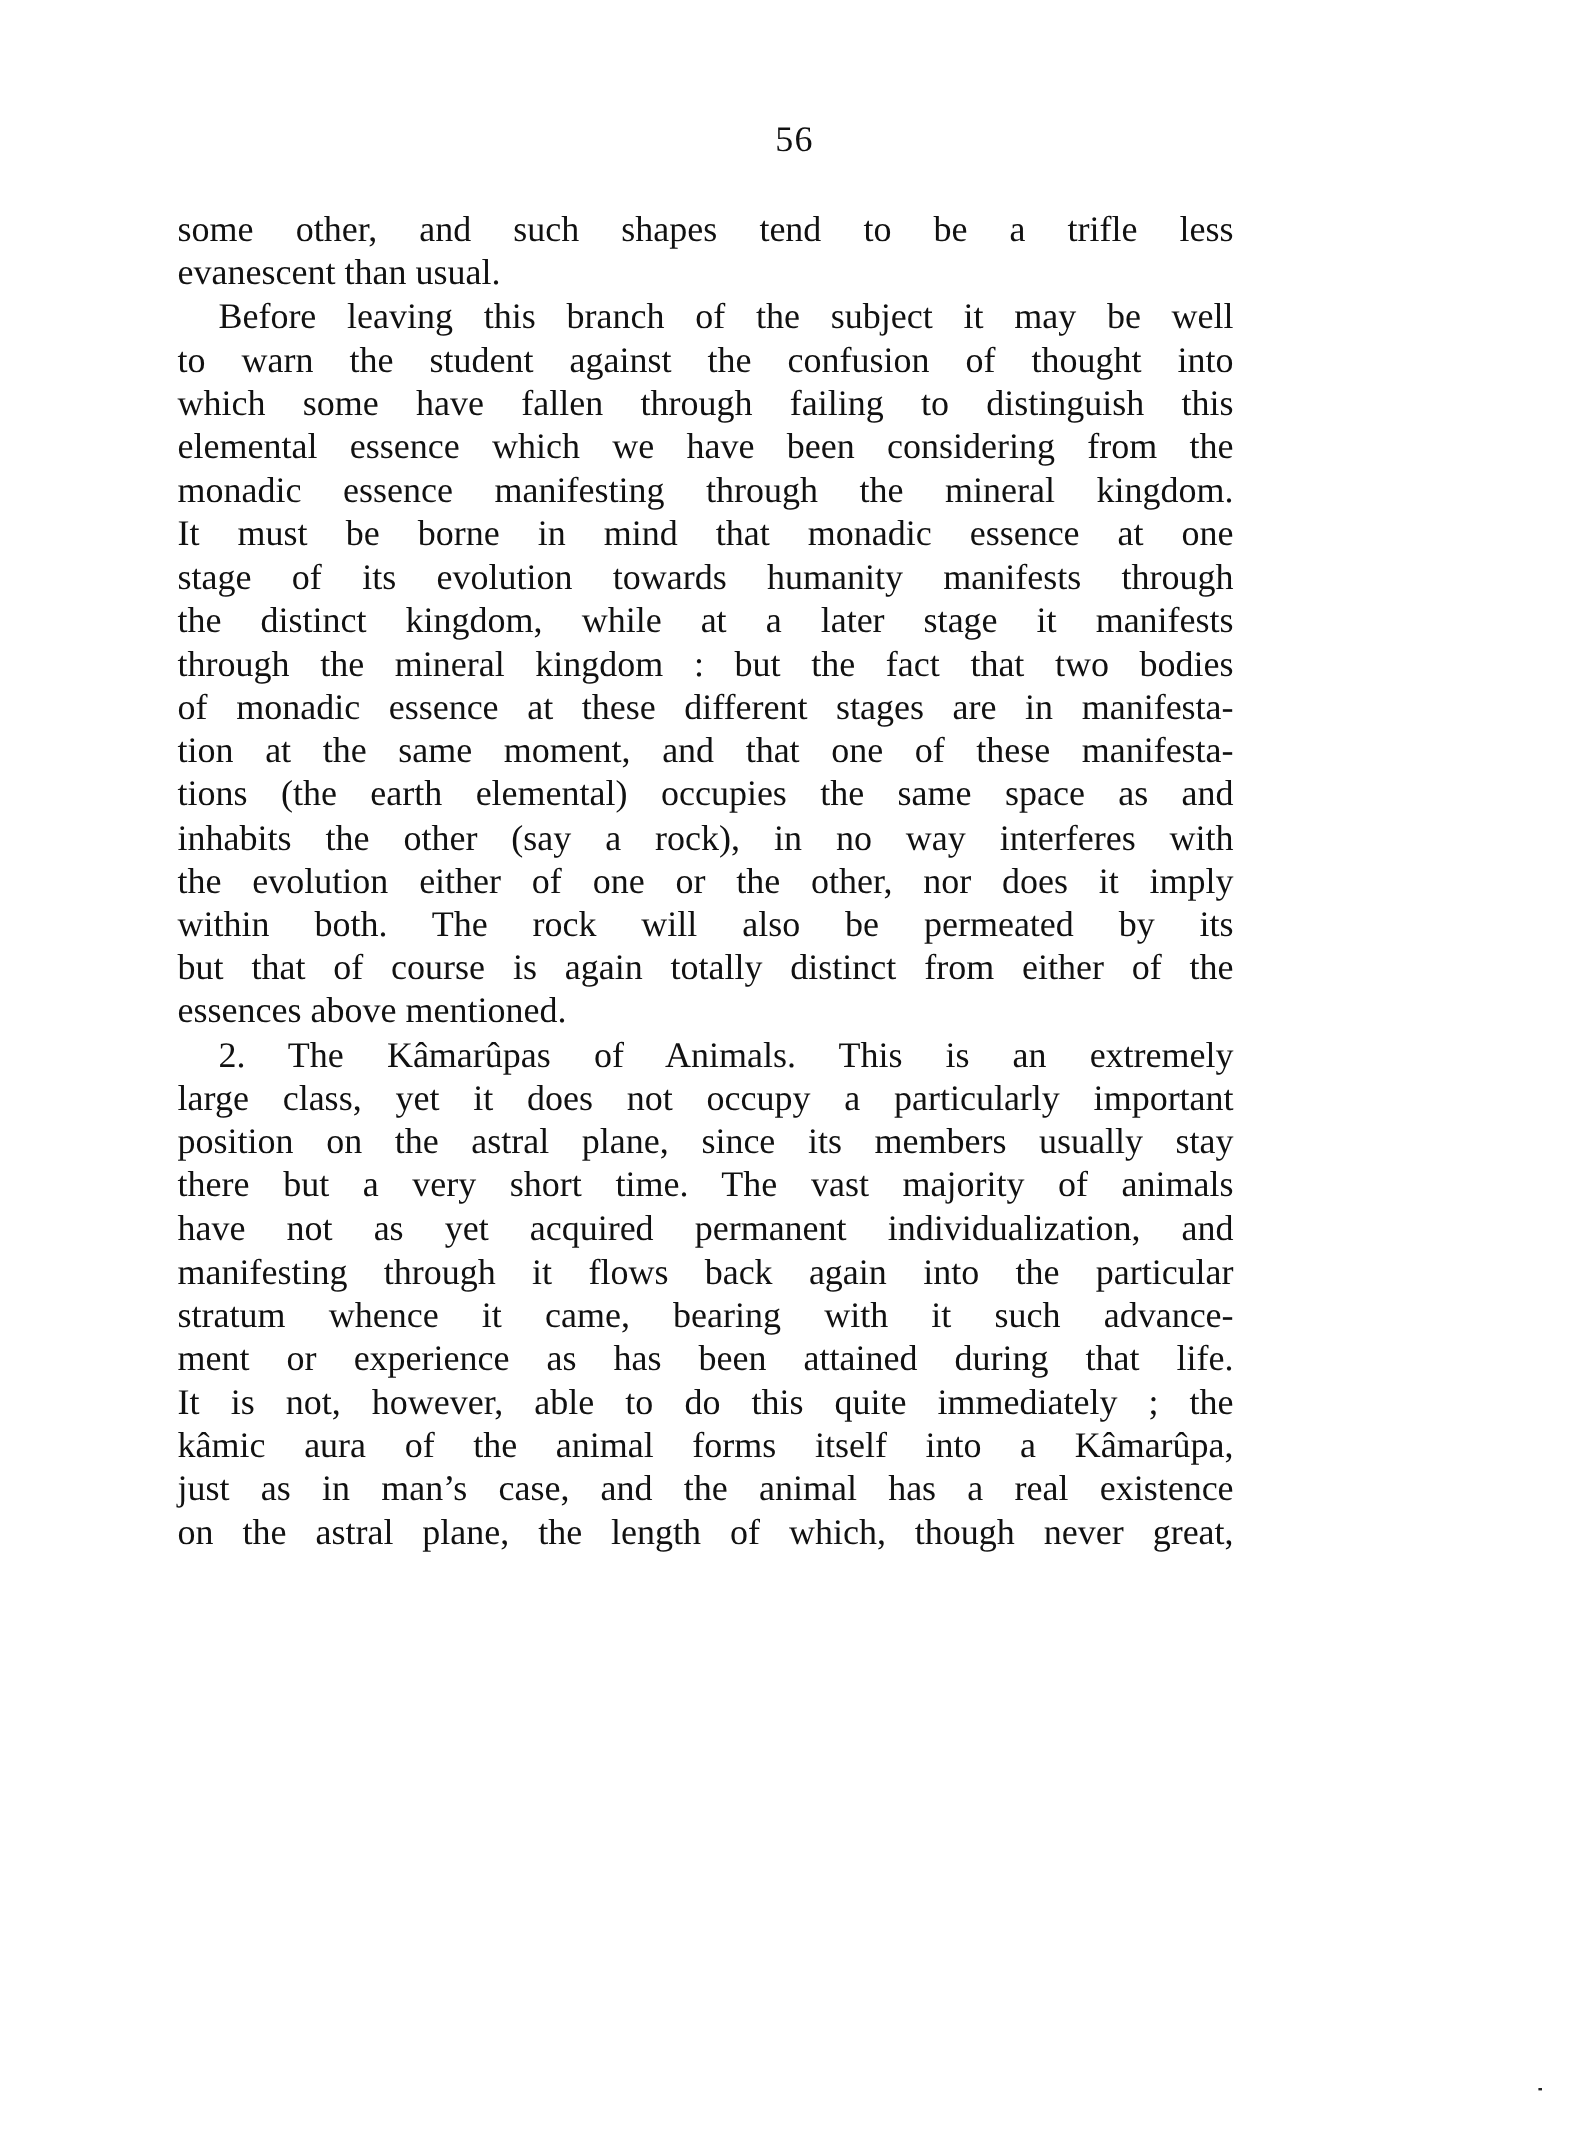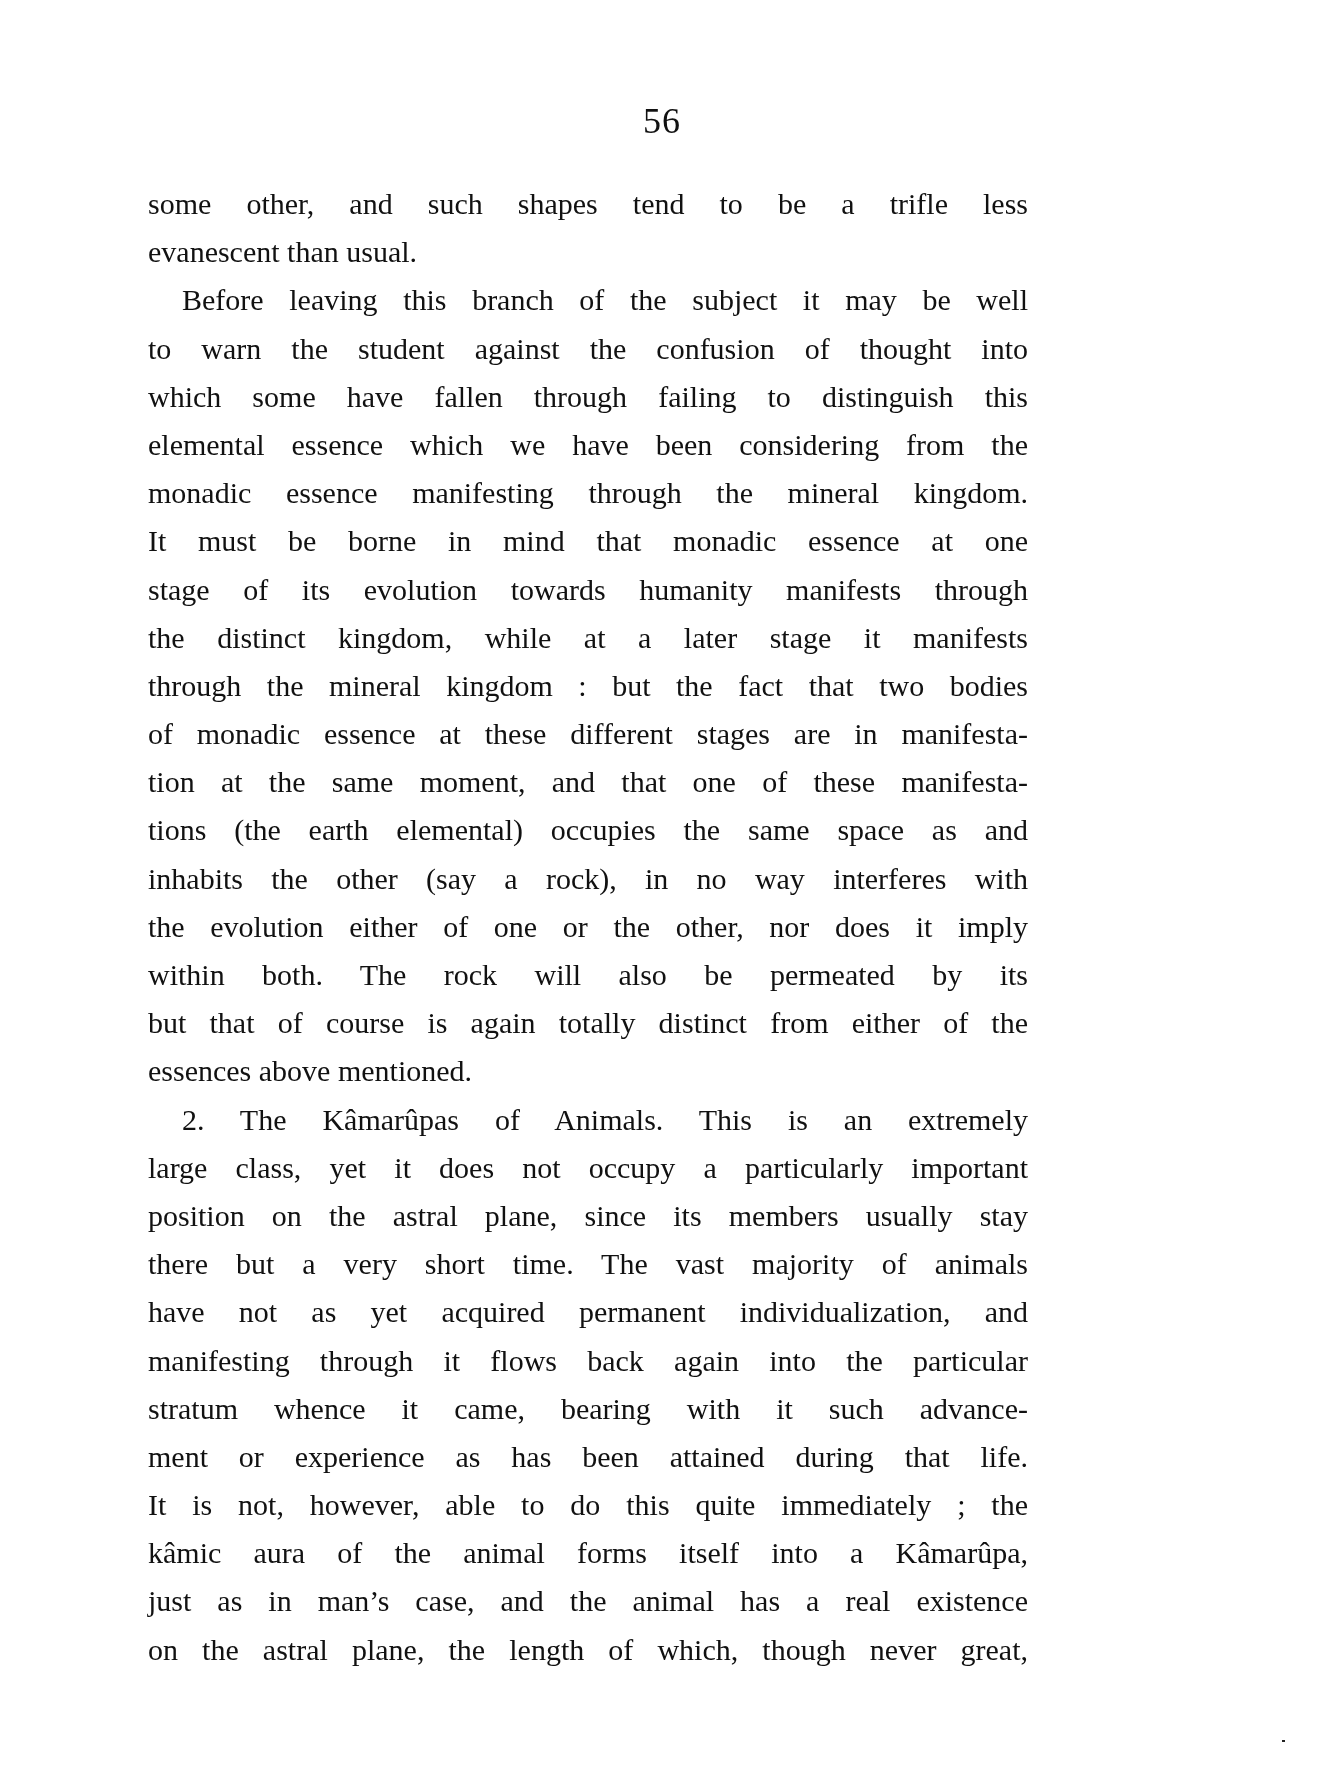--- a/index.html
+++ b/index.html
@@ -14,39 +14,38 @@
     overflow: hidden;
     font-family: "Liberation Serif", "DejaVu Serif", serif;
     color: #111111;
   }
   .page-number {
     position: absolute;
     left: 0;
     width: 1324px;
     top: 100px;
     text-align: center;
-    font-size: 36px;
+    font-size: 30px;
     letter-spacing: 1px;
   }
   .text-block {
     position: absolute;
     left: 148px;
     top: 174px;
     width: 880px;
   }
   .line {
     display: block;
     font-size: 30px;
     line-height: 36.2px;
     height: 36.2px;
     white-space: nowrap;
     text-align: justify;
     text-align-last: justify;
     overflow: visible;
-    margin-top: 12px;
   }
   .line.last {
     text-align-last: left;
   }
   .line.indent {
     padding-left: 34px;
   }
   .line .italic {
   }
   .stray-mark {

